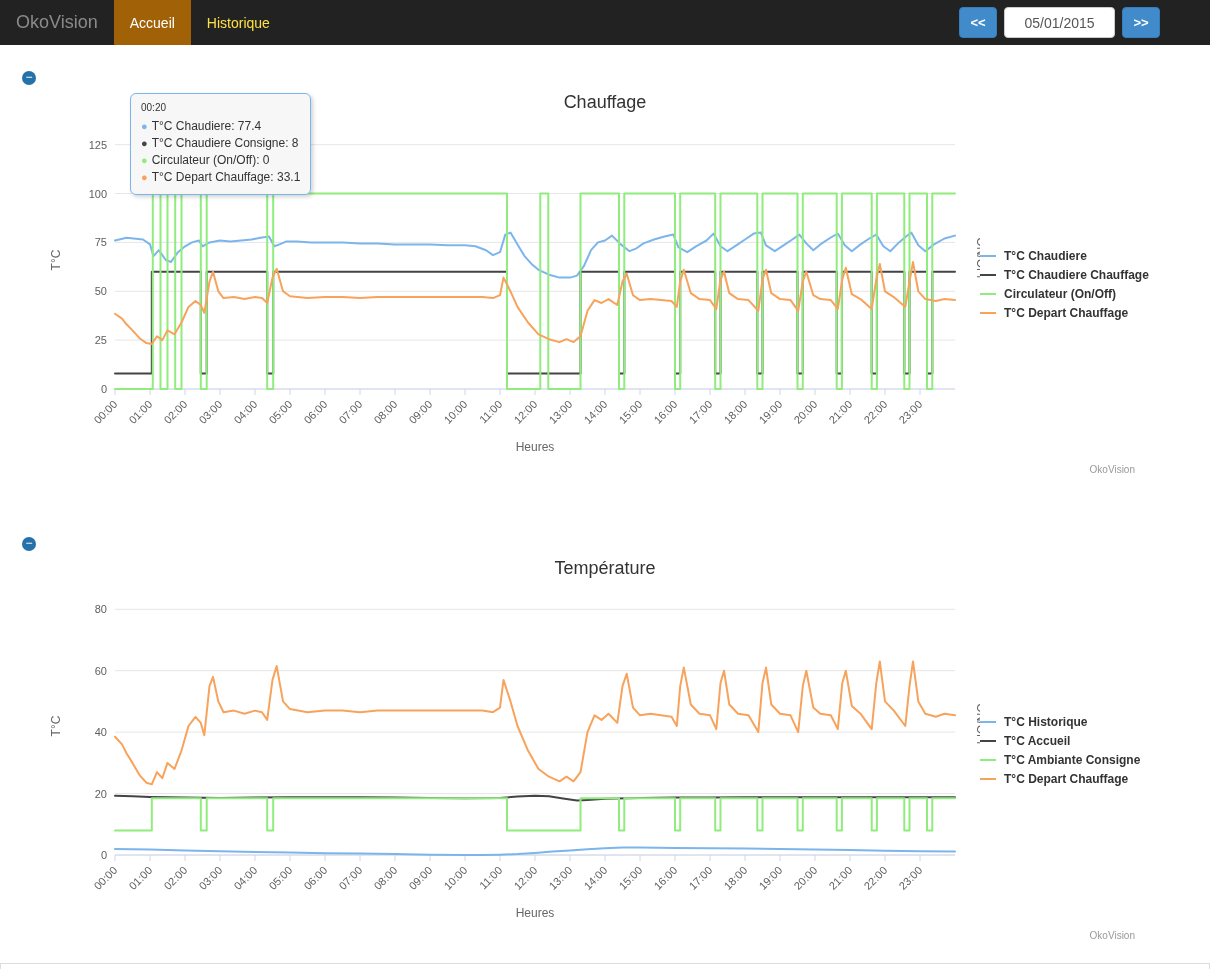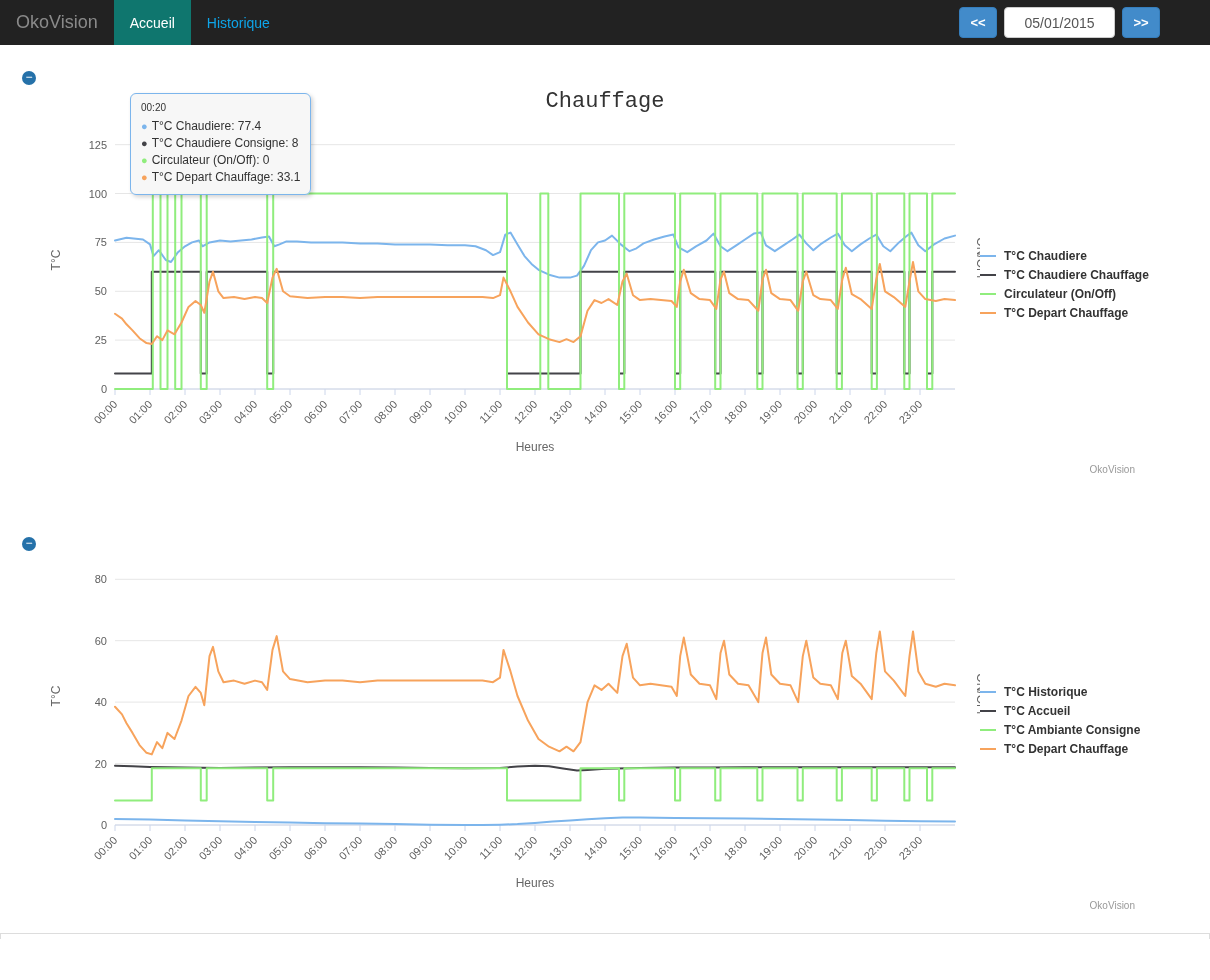--- a/index.html
+++ b/index.html
@@ -3,34 +3,34 @@
 <meta charset="utf-8">
 <style>
   *{box-sizing:border-box}
   html,body{margin:0;padding:0}
   body{width:1210px;height:980px;background:#fff;font-family:"Liberation Sans",sans-serif;overflow:hidden}
 
   
   .navbar{height:45px;background:#222;display:flex;align-items:stretch}
   .brand{color:#8a8a8a;font-size:18px;padding:0 16px;display:flex;align-items:center;cursor:pointer}
   .tabs{display:flex}
-  .tab{color:#0ea5e9;font-size:14px;padding:0 16px;display:flex;align-items:center;cursor:pointer;text-decoration:none}
-  .tab.active{background:#0f766e;color:#fff}
+  .tab{color:#fde047;font-size:14px;padding:0 16px;display:flex;align-items:center;cursor:pointer;text-decoration:none}
+  .tab.active{background:#a16207;color:#fff}
   .nav-right{margin-left:auto;display:flex;align-items:center;gap:7px;padding-right:50px}
   .btn{background:#428bca;border:1px solid #357ebd;color:#fff;border-radius:4px;height:31px;min-width:38px;font-size:13px;font-weight:bold;cursor:pointer;padding:0 10px}
   .date-input{height:31px;width:111px;border:1px solid #ccc;border-radius:4px;text-align:center;font-size:14px;color:#555;background:#fff}
 
   
   .content{padding:10px 20px 0 20px}
   .panel{position:relative}
   .panel-1{margin-top:12px}
   .panel-2{margin-top:56px}
   .collapse-btn{display:inline-block;width:14px;height:14px;border-radius:50%;background:#2571a9;color:#fff;font-size:12px;line-height:13px;text-align:center;cursor:pointer;margin-left:2px;user-select:none}
   .chart-area{position:relative;margin-top:2px}
-  .chart-title{text-align:center;font-family:Liberation Mono, monospace;font-size:22px;color:#333;height:30px;line-height:30px}
+  .chart-title{text-align:center;font-family:Liberation Sans, sans-serif;font-size:18px;color:#333;height:30px;line-height:30px}
   .chart-row{display:flex;align-items:center}
   .legend{display:flex;flex-direction:column;gap:5px;margin-top:-26px}
   .legend-item{display:flex;align-items:center;gap:8px;cursor:pointer}
   .legend-line{width:16px;height:0;border-top:2px solid #000}
   .legend-label{font-size:12px;font-weight:bold;color:#333}
   svg text{font-family:"Liberation Sans",sans-serif}
   .watermark{position:absolute;right:55px;bottom:2px;font-size:10px;color:#999}
 
   
   .hc-tooltip{position:absolute;left:110px;top:6px;background:rgba(247,247,247,0.96);border:1px solid #7cb5ec;border-radius:3px;padding:8px 10px;font-size:12px;color:#333;box-shadow:2px 2px 4px rgba(0,0,0,0.18);z-index:5;white-space:nowrap}
@@ -164,20 +164,21 @@
             <div class="tt-row"><span class="tt-bullet" style="color: rgb(144, 237, 125);">●</span>Circulateur (On/Off): <span class="tt-value">0</span></div>
             <div class="tt-row"><span class="tt-bullet" style="color: rgb(247, 163, 92);">●</span>T°C Depart Chauffage: <span class="tt-value">33.1</span></div>
           </div>
       </div>
     </div>
   </div>
 
   <div class="panel panel-2">
     <span class="collapse-btn">−</span>
     <div class="chart-area">
+      <div class="chart-title">Température</div>
       <div class="chart-row">
         <svg id="chart1" width="960" height="360">
             <g>
               <line x1="95" x2="935" y1="272.0" y2="272.0" stroke="#e6e6e6" stroke-width="1"></line>
               <text x="87" y="276.0" text-anchor="end" font-size="11" fill="#606060">0</text>
               <line x1="95" x2="935" y1="210.6" y2="210.6" stroke="#e6e6e6" stroke-width="1"></line>
               <text x="87" y="214.6" text-anchor="end" font-size="11" fill="#606060">20</text>
               <line x1="95" x2="935" y1="149.1" y2="149.1" stroke="#e6e6e6" stroke-width="1"></line>
               <text x="87" y="153.1" text-anchor="end" font-size="11" fill="#606060">40</text>
               <line x1="95" x2="935" y1="87.7" y2="87.7" stroke="#e6e6e6" stroke-width="1"></line>

